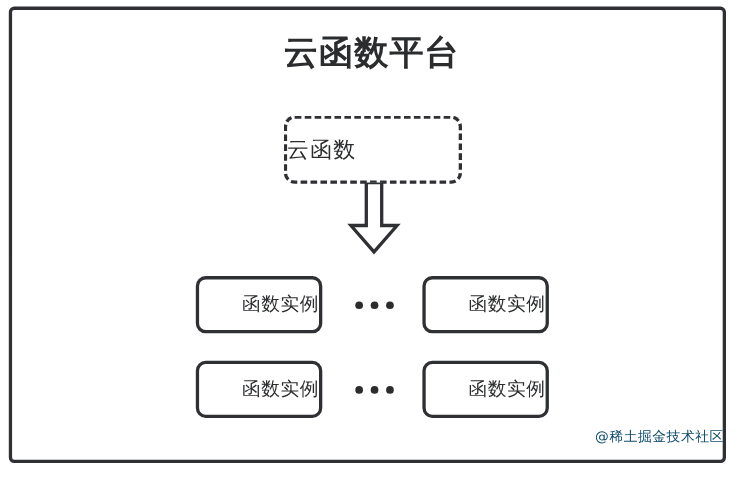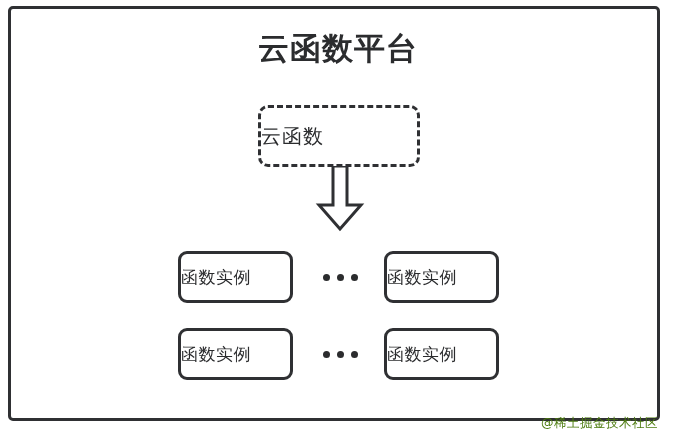--- a/index.html
+++ b/index.html
@@ -86,21 +86,21 @@
   .instance-box {
     position: absolute;
     box-sizing: border-box;
     width: 115px;
     height: 52px;
     border: 3px solid #2f3033;
     border-radius: 9px;
     background: #ffffff;
     display: flex;
     align-items: center;
-    justify-content: flex-start;
+    justify-content: flex-end;
   }
   .instance-box.left  { left: 178px; }
   .instance-box.right { left: 384px; }
 
   .instance-box .box-label {
     font-size: 17px;
     color: #2b2c2e;
     letter-spacing: 0.5px;
     line-height: 1;
     white-space: nowrap;
@@ -121,23 +121,23 @@
     width: 7px;
     height: 7px;
     border-radius: 50%;
     background: #2b2c2e;
   }
 
   
   #watermark {
     position: absolute;
     right: 18px;
-    bottom: 2px;
+    bottom: 28px;
     font-size: 12.5px;
-    color: #4d7c0f;
+    color: #0c4a6e;
     letter-spacing: 0.5px;
     white-space: nowrap;
     text-align: center;
   }
 </style>
 </head>
 <body>
 
 <div id="canvas">
 

